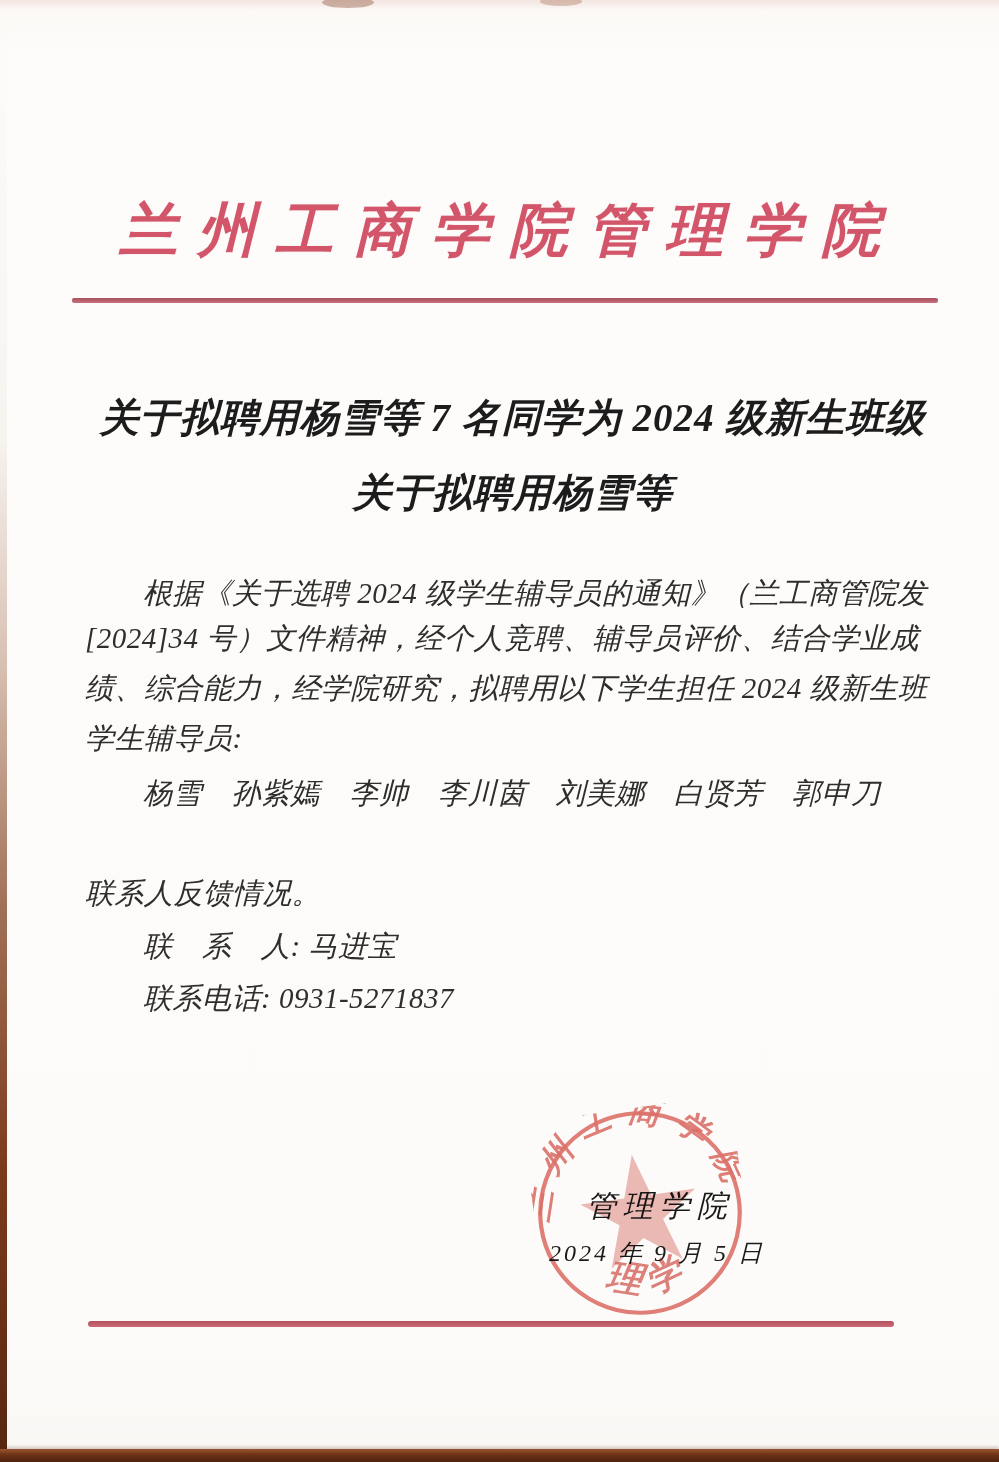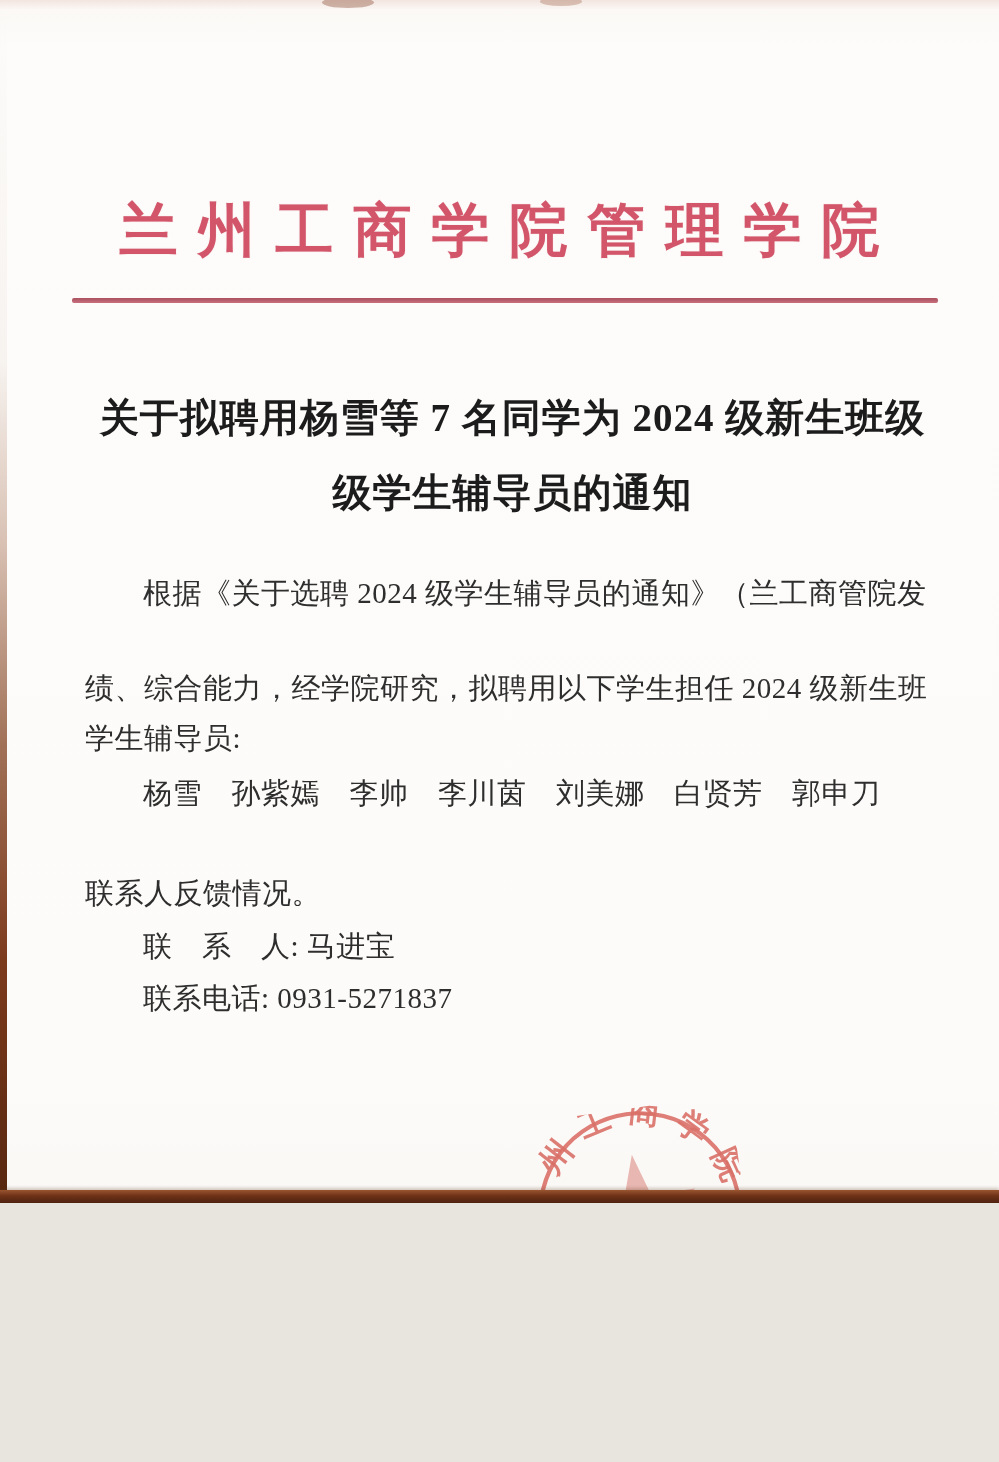--- a/index.html
+++ b/index.html
@@ -1,20 +1,20 @@
 <!DOCTYPE html>
 <html><head>
 <meta charset="utf-8">
 <style>
   html,body{margin:0;padding:0;}
   body{width:999px;height:1462px;overflow:hidden;background:#e8e4de;
        font-family:"Liberation Serif","DejaVu Serif",serif;}
-  .page{position:relative;width:999px;height:1203px;background:
+  .page{position:relative;width:999px;height:1462px;background:
         linear-gradient(180deg,#fbf8f5 0%,#fdfcfa 4%,#fcfbf9 90%,#faf8f5 100%);
-        overflow:hidden;}
+        overflow:hidden;font-style:italic;}
   
   .edge-left{position:absolute;left:0;top:0;bottom:0;width:7px;
     background:linear-gradient(to bottom,rgba(140,85,55,0) 0%,rgba(140,85,55,0.05) 30%,
       rgba(150,85,50,0.35) 45%,rgba(130,66,32,0.75) 62%,#7c3a1d 80%,#56270f 100%);}
   .edge-bottom{position:absolute;left:0;right:0;bottom:0;height:13px;
     background:linear-gradient(to bottom,#9a5530 0%,#6e3217 45%,#4e2310 100%);
     box-shadow:0 -2px 3px rgba(90,50,25,0.25);}
   .smudge{position:absolute;border-radius:50%;}
   .smudge-a{left:322px;top:-3px;width:52px;height:11px;background:rgba(140,80,55,0.40);}
   .smudge-b{left:540px;top:-3px;width:42px;height:9px;background:rgba(155,95,65,0.33);}
@@ -57,23 +57,24 @@
 <div class="page">
 
   <div class="top-wash"></div>
   <div class="smudge smudge-a"></div>
   <div class="smudge smudge-b"></div>
 
   <div class="letterhead">兰州工商学院管理学院</div>
   <div class="rule-top"></div>
 
   <div class="doc-title l1">关于拟聘用杨雪等 7 名同学为 2024 级新生班级</div>
-  <div class="doc-title l2">级学生辅导员的通知</div>
+  <div class="doc-title l2">关于拟聘用杨雪等</div>
 
   <div class="bline indent fill" style="top:574px">根据《关于选聘 2024 级学生辅导员的通知》（兰工商管院发</div>
+  <div class="bline fill" style="top:619px">[2024]34 号）文件精神，经个人竞聘、辅导员评价、结合学业成</div>
   <div class="bline fill" style="top:669px">绩、综合能力，经学院研究，拟聘用以下学生担任 2024 级新生班</div>
   <div class="bline indent" style="top:774px">杨雪　孙紫嫣　李帅　李川茵　刘美娜　白贤芳　郭申刀</div>
   <div class="bline" style="top:719px">学生辅导员:</div>
   <div class="bline indent" style="top:927px">联　系　人:  马进宝</div>
   <div class="bline" style="top:874px">联系人反馈情况。</div>
   <div class="bline indent" style="top:979px">联系电话:  0931-5271837</div>
 
   <div class="sig-name">管理学院</div>
   <div class="sig-date">2024 年 9 月 5 日</div>
 

